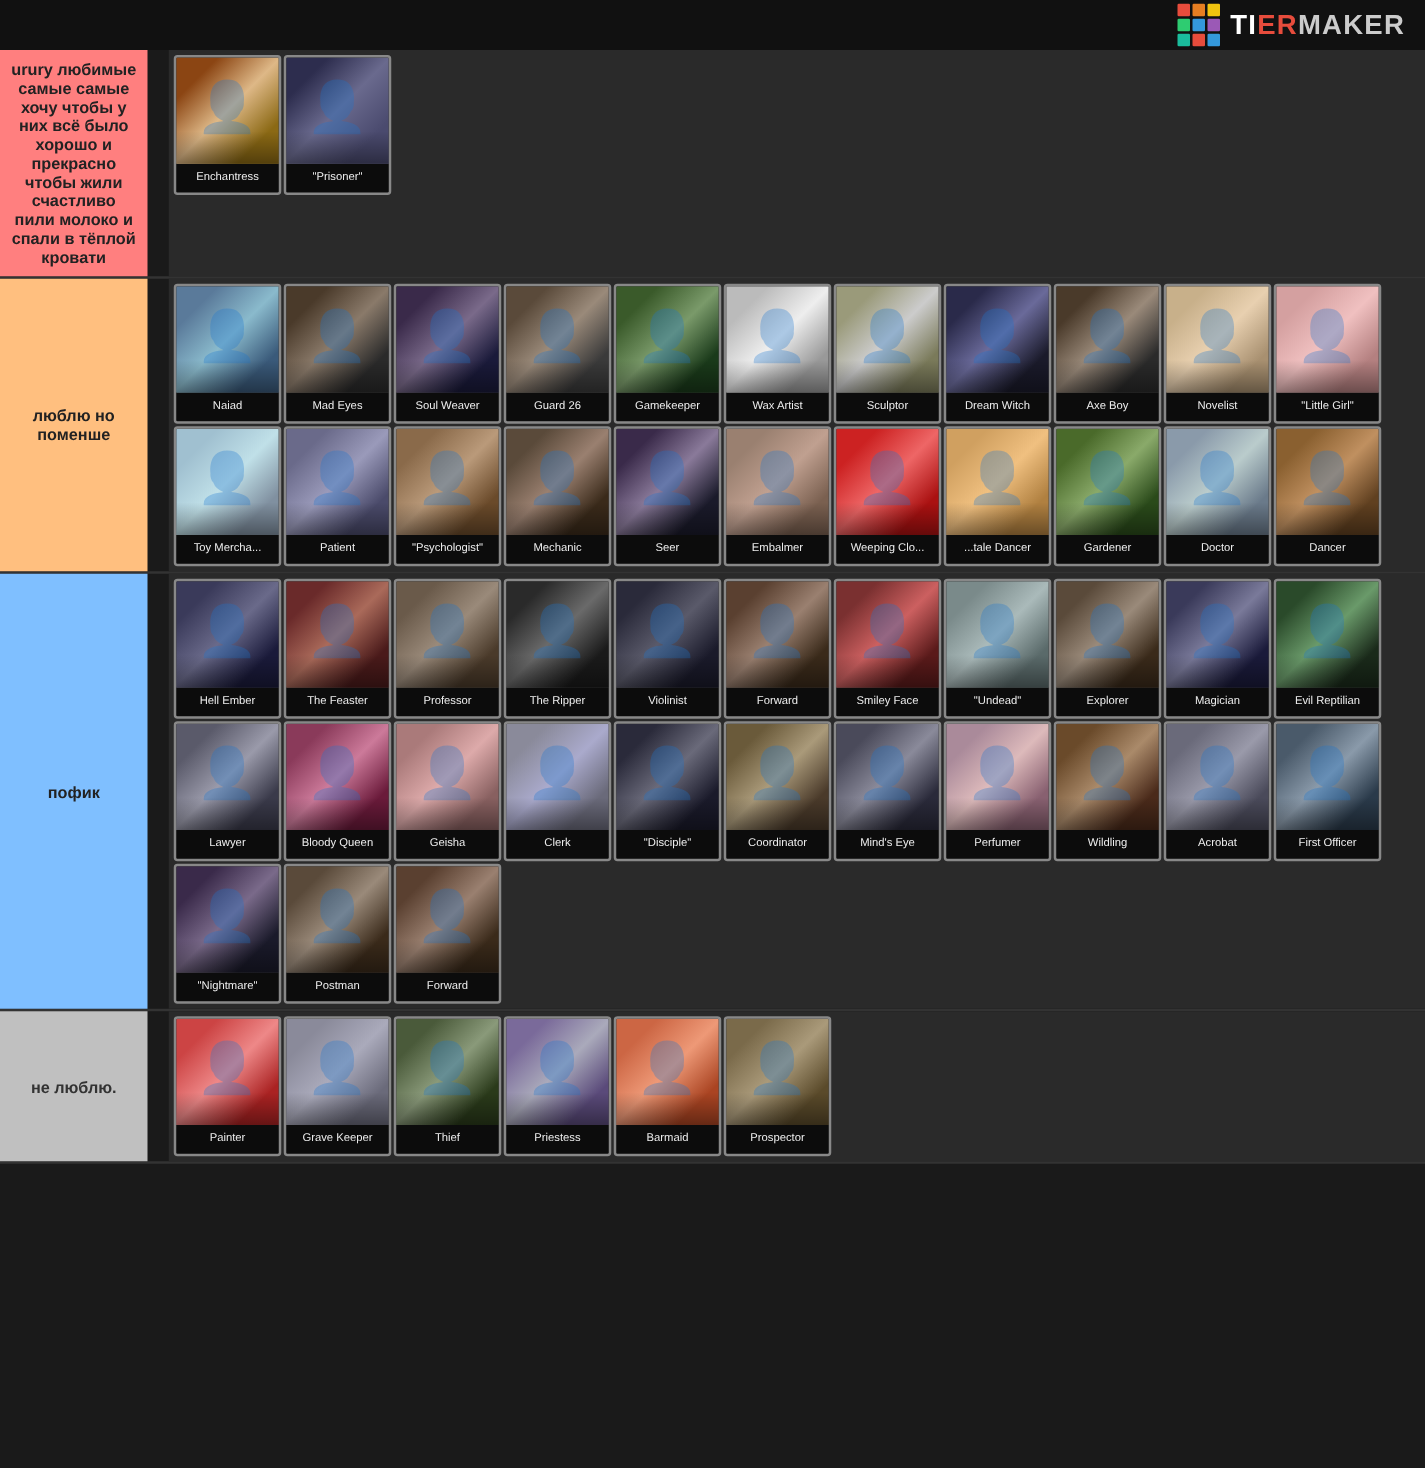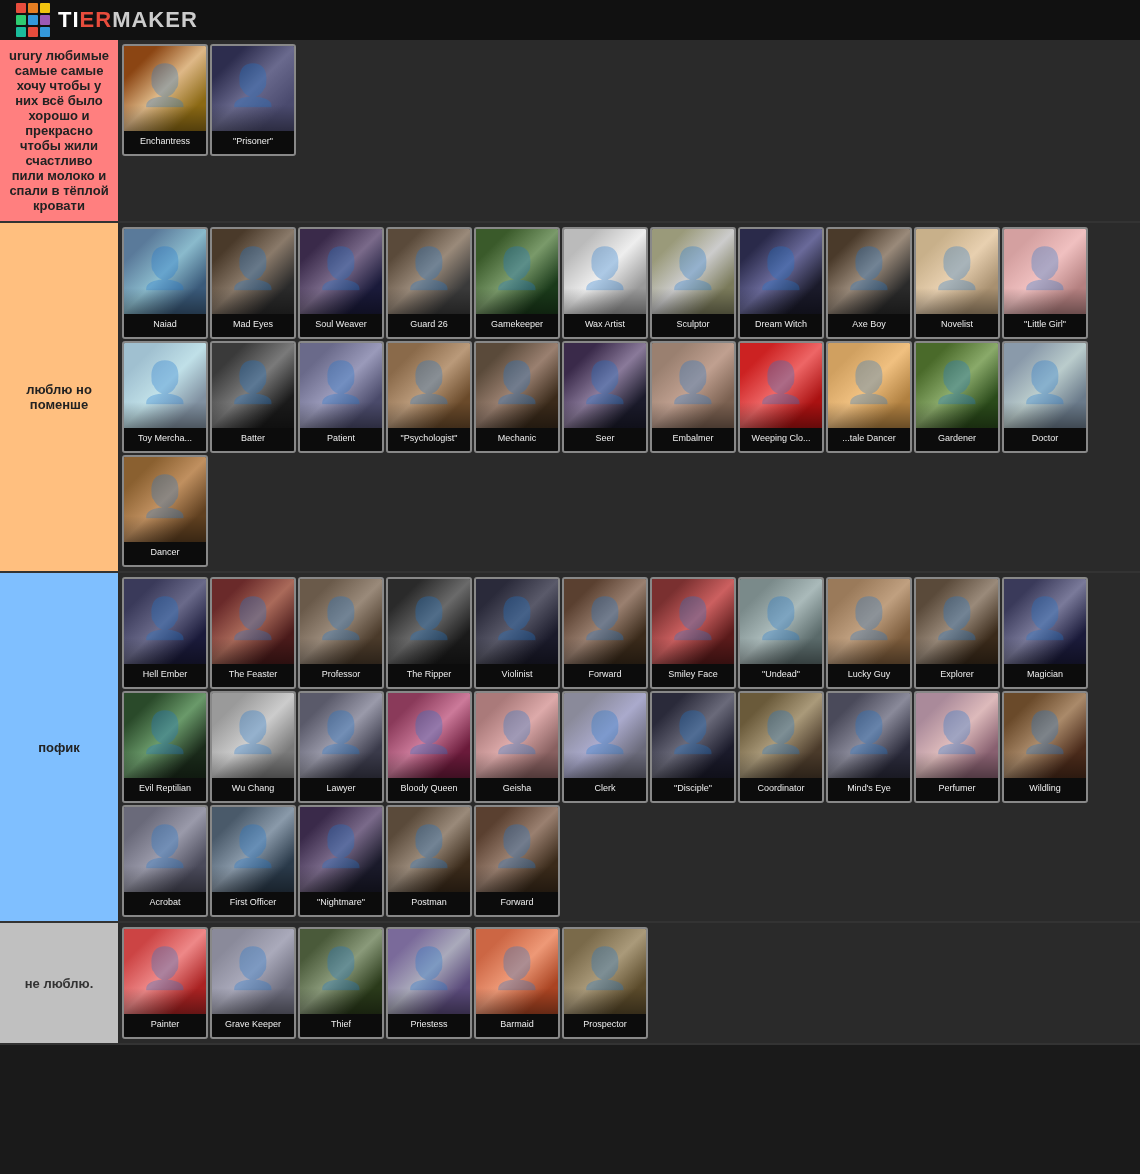--- a/index.html
+++ b/index.html
@@ -6,20 +6,21 @@
     body {
       background: #1a1a1a;
       font-family: Arial, sans-serif;
       width: 1140px;
       min-height: 1174px;
     }
 
     .header {
       background: #111;
       display: flex;
+      justify-content: flex-end;
       align-items: center;
       padding: 8px 16px;
       height: 40px;
     }
 
     .tiermaker-logo {
       display: flex;
       align-items: center;
       gap: 8px;
     }
@@ -68,20 +69,21 @@
     }
 
     .tier-content {
       flex: 1;
       background: #2a2a2a;
       display: flex;
       flex-wrap: wrap;
       align-content: flex-start;
       padding: 4px;
       gap: 2px;
+      margin-left: 17px;
     }
 
     .char-card {
       width: 86px;
       height: 112px;
       position: relative;
       border: 2px solid #888;
       border-radius: 3px;
       background: #333;
       overflow: hidden;
@@ -277,24 +279,20 @@
         </div>
         <div class="char-card">
           <div class="char-img art-little-girl"></div>
           <div class="char-name">"Little Girl"</div>
         </div>
         <div class="char-card">
           <div class="char-img art-toy-mercha"></div>
           <div class="char-name">Toy Mercha...</div>
         </div>
         <div class="char-card">
-          <div class="char-img art-batter"></div>
-          <div class="char-name">Batter</div>
-        </div>
-        <div class="char-card">
           <div class="char-img art-patient"></div>
           <div class="char-name">Patient</div>
         </div>
         <div class="char-card">
           <div class="char-img art-psychologist"></div>
           <div class="char-name">"Psychologist"</div>
         </div>
         <div class="char-card">
           <div class="char-img art-mechanic"></div>
           <div class="char-name">Mechanic</div>
@@ -358,38 +356,30 @@
         </div>
         <div class="char-card">
           <div class="char-img art-smiley-face"></div>
           <div class="char-name">Smiley Face</div>
         </div>
         <div class="char-card">
           <div class="char-img art-undead"></div>
           <div class="char-name">"Undead"</div>
         </div>
         <div class="char-card">
-          <div class="char-img art-lucky-guy"></div>
-          <div class="char-name">Lucky Guy</div>
-        </div>
-        <div class="char-card">
           <div class="char-img art-explorer"></div>
           <div class="char-name">Explorer</div>
         </div>
         <div class="char-card">
           <div class="char-img art-magician"></div>
           <div class="char-name">Magician</div>
         </div>
         <div class="char-card">
           <div class="char-img art-evil-reptilian"></div>
           <div class="char-name">Evil Reptilian</div>
-        </div>
-        <div class="char-card">
-          <div class="char-img art-wu-chang"></div>
-          <div class="char-name">Wu Chang</div>
         </div>
         <div class="char-card">
           <div class="char-img art-lawyer"></div>
           <div class="char-name">Lawyer</div>
         </div>
         <div class="char-card">
           <div class="char-img art-bloody-queen"></div>
           <div class="char-name">Bloody Queen</div>
         </div>
         <div class="char-card">

